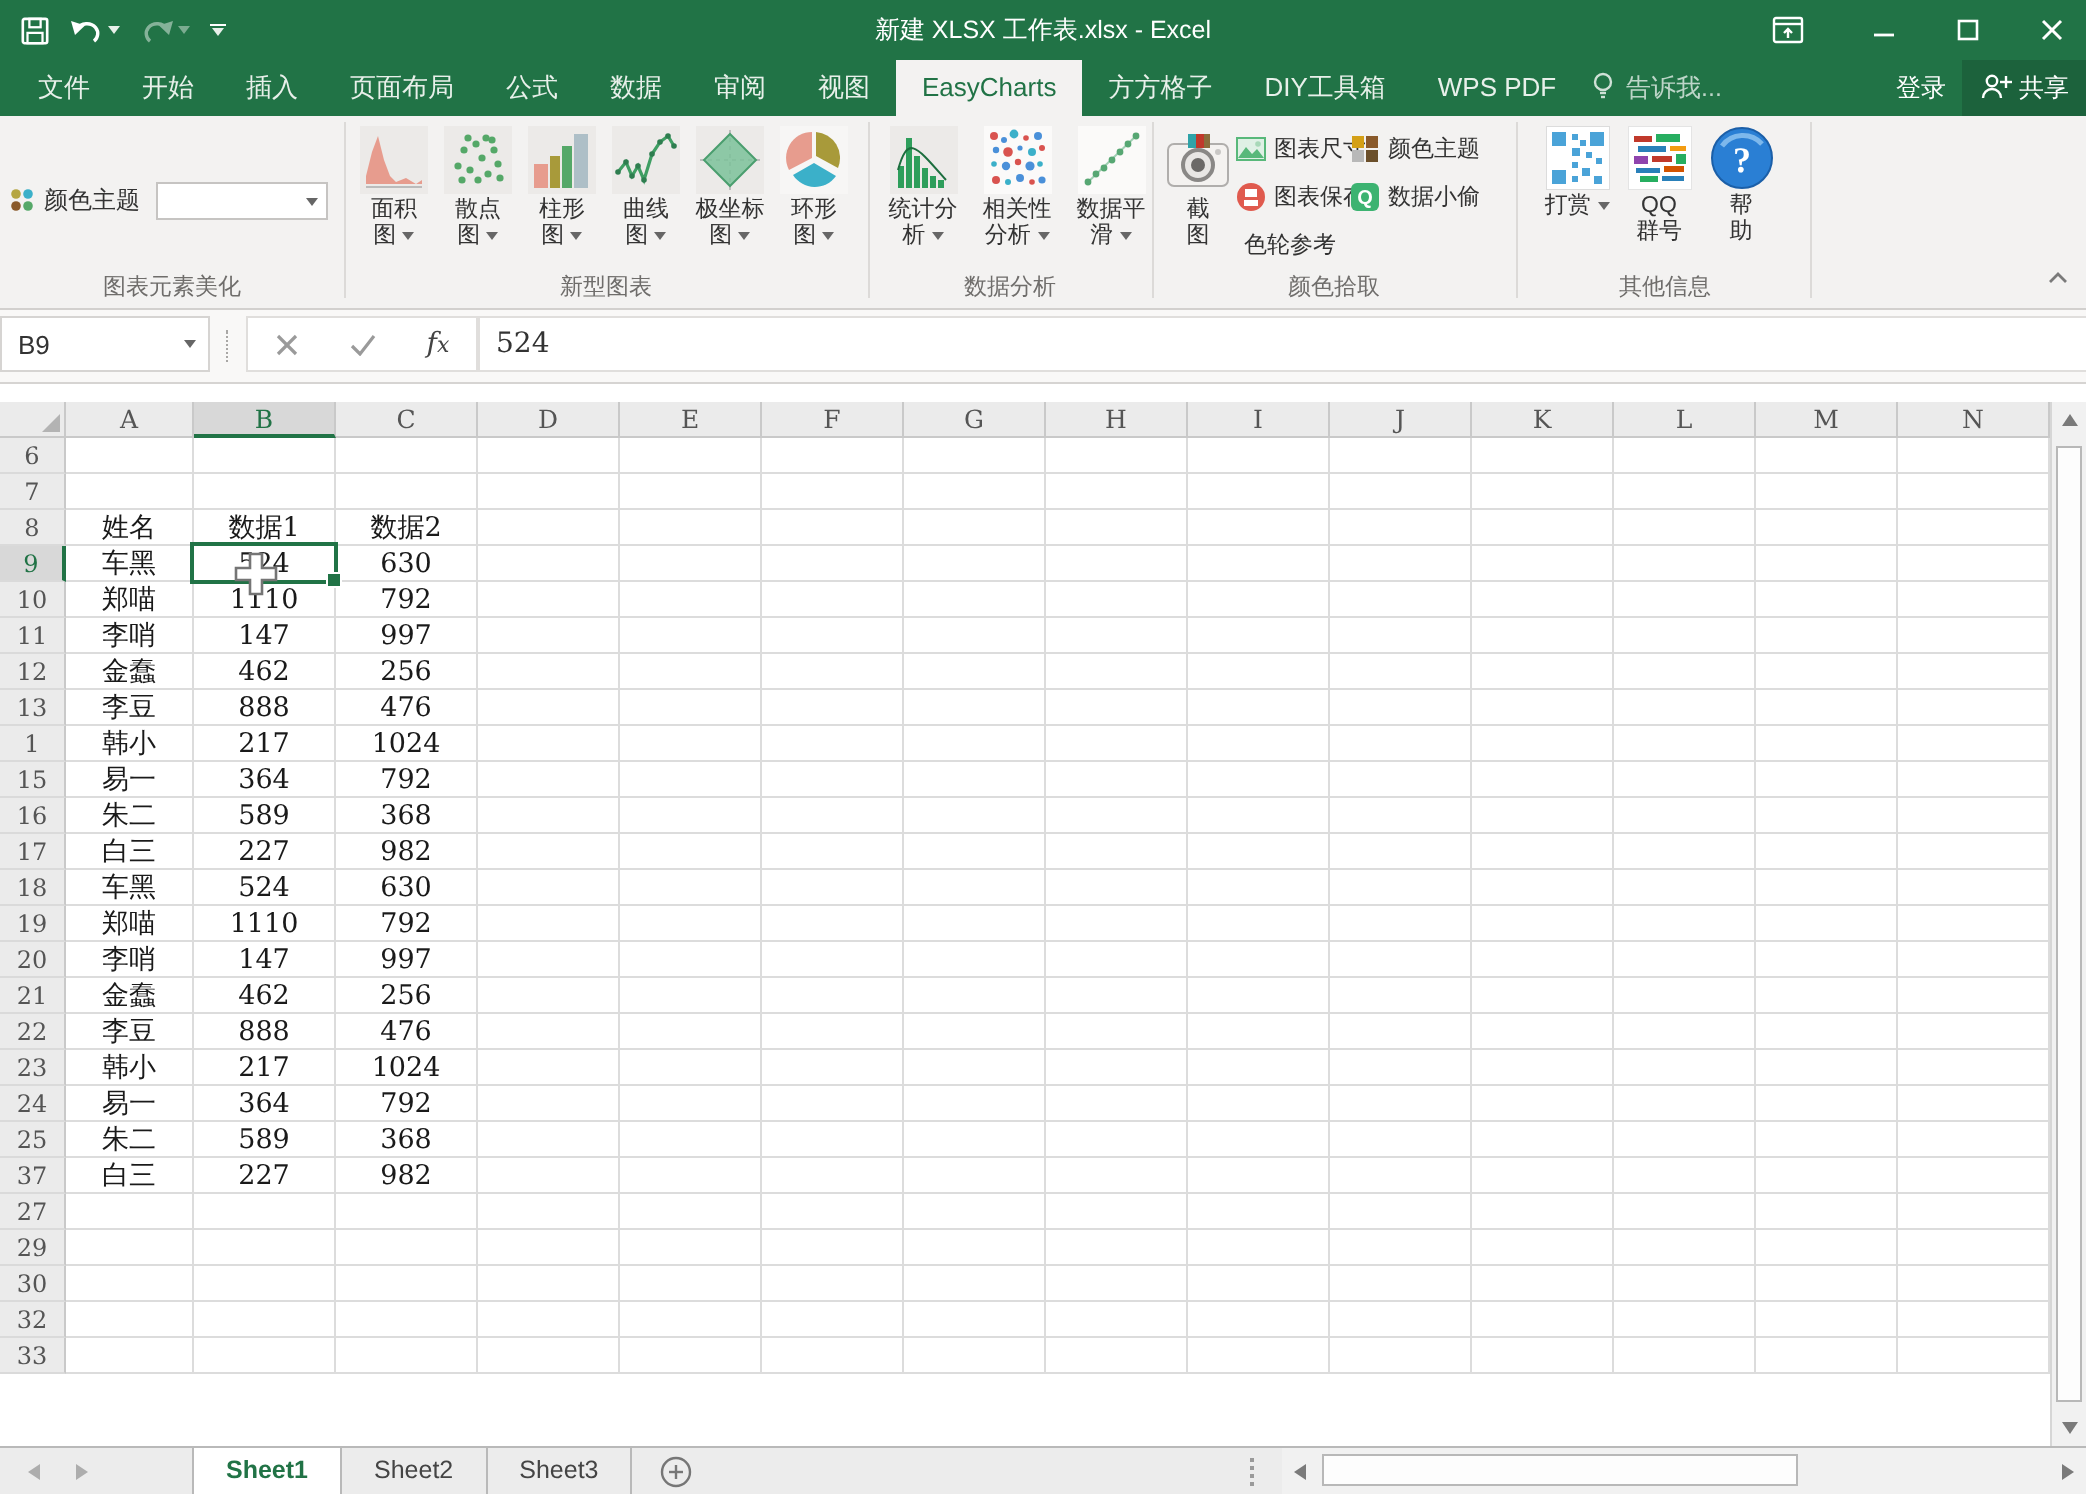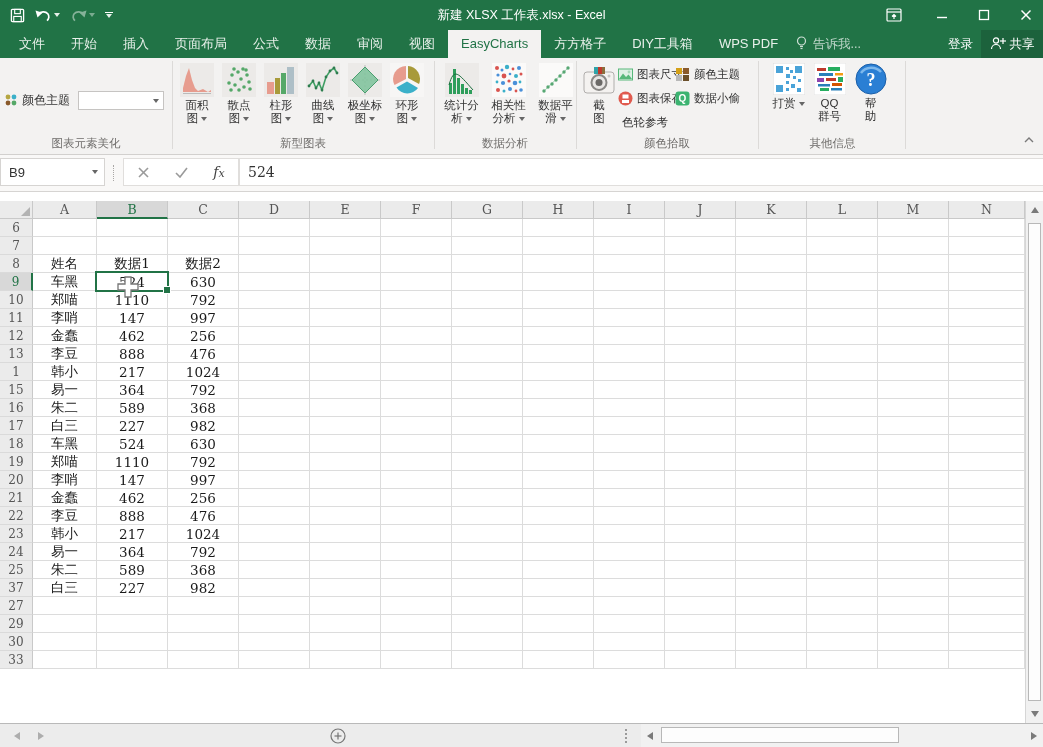--- a/index.html
+++ b/index.html
@@ -957,20 +957,37 @@
           <div class="c" style="width: 71px;"></div>
           <div class="c" style="width: 71px;"></div>
           <div class="c" style="width: 71px;"></div>
           <div class="c" style="width: 71px;"></div>
           <div class="c" style="width: 71px;"></div>
           <div class="c" style="width: 71px;"></div>
           <div class="c" style="width: 71px;"></div>
           <div class="c" style="width: 76px;"></div>
         </div>
         <div class="grow">
+          <div class="rh">32</div>
+          <div class="c" style="width: 64px;"></div>
+          <div class="c" style="width: 71px;"></div>
+          <div class="c" style="width: 71px;"></div>
+          <div class="c" style="width: 71px;"></div>
+          <div class="c" style="width: 71px;"></div>
+          <div class="c" style="width: 71px;"></div>
+          <div class="c" style="width: 71px;"></div>
+          <div class="c" style="width: 71px;"></div>
+          <div class="c" style="width: 71px;"></div>
+          <div class="c" style="width: 71px;"></div>
+          <div class="c" style="width: 71px;"></div>
+          <div class="c" style="width: 71px;"></div>
+          <div class="c" style="width: 71px;"></div>
+          <div class="c" style="width: 76px;"></div>
+        </div>
+        <div class="grow">
           <div class="rh">33</div>
           <div class="c" style="width: 64px;"></div>
           <div class="c" style="width: 71px;"></div>
           <div class="c" style="width: 71px;"></div>
           <div class="c" style="width: 71px;"></div>
           <div class="c" style="width: 71px;"></div>
           <div class="c" style="width: 71px;"></div>
           <div class="c" style="width: 71px;"></div>
           <div class="c" style="width: 71px;"></div>
           <div class="c" style="width: 71px;"></div>
@@ -995,20 +1012,25 @@
     <span class="sarr" style="bottom:0;">
         <span class="tri-down"></span>
       </span>
   </div>
 
   <div id="sheetbar">
     <div class="navarrs">
       <span class="tri-left"></span>
       <span class="tri-right"></span>
     </div>
+    <div id="sheettabs">
+        <div class="stab active">Sheet1</div>
+        <div class="stab">Sheet2</div>
+        <div class="stab">Sheet3</div>
+      </div>
     <span id="addsheet"><svg width="16" height="16">
           <circle cx="8" cy="8" r="7" fill="none" stroke="#767676" stroke-width="1.2"></circle>
           <line x1="8" y1="4.5" x2="8" y2="11.5" stroke="#767676" stroke-width="1.2"></line>
           <line x1="4.5" y1="8" x2="11.5" y2="8" stroke="#767676" stroke-width="1.2"></line>
         </svg></span>
     <span class="hdots"></span>
     <div id="hscroll">
       <span class="harr" style="left:0;">
           <span class="tri-left"></span>
         </span>

